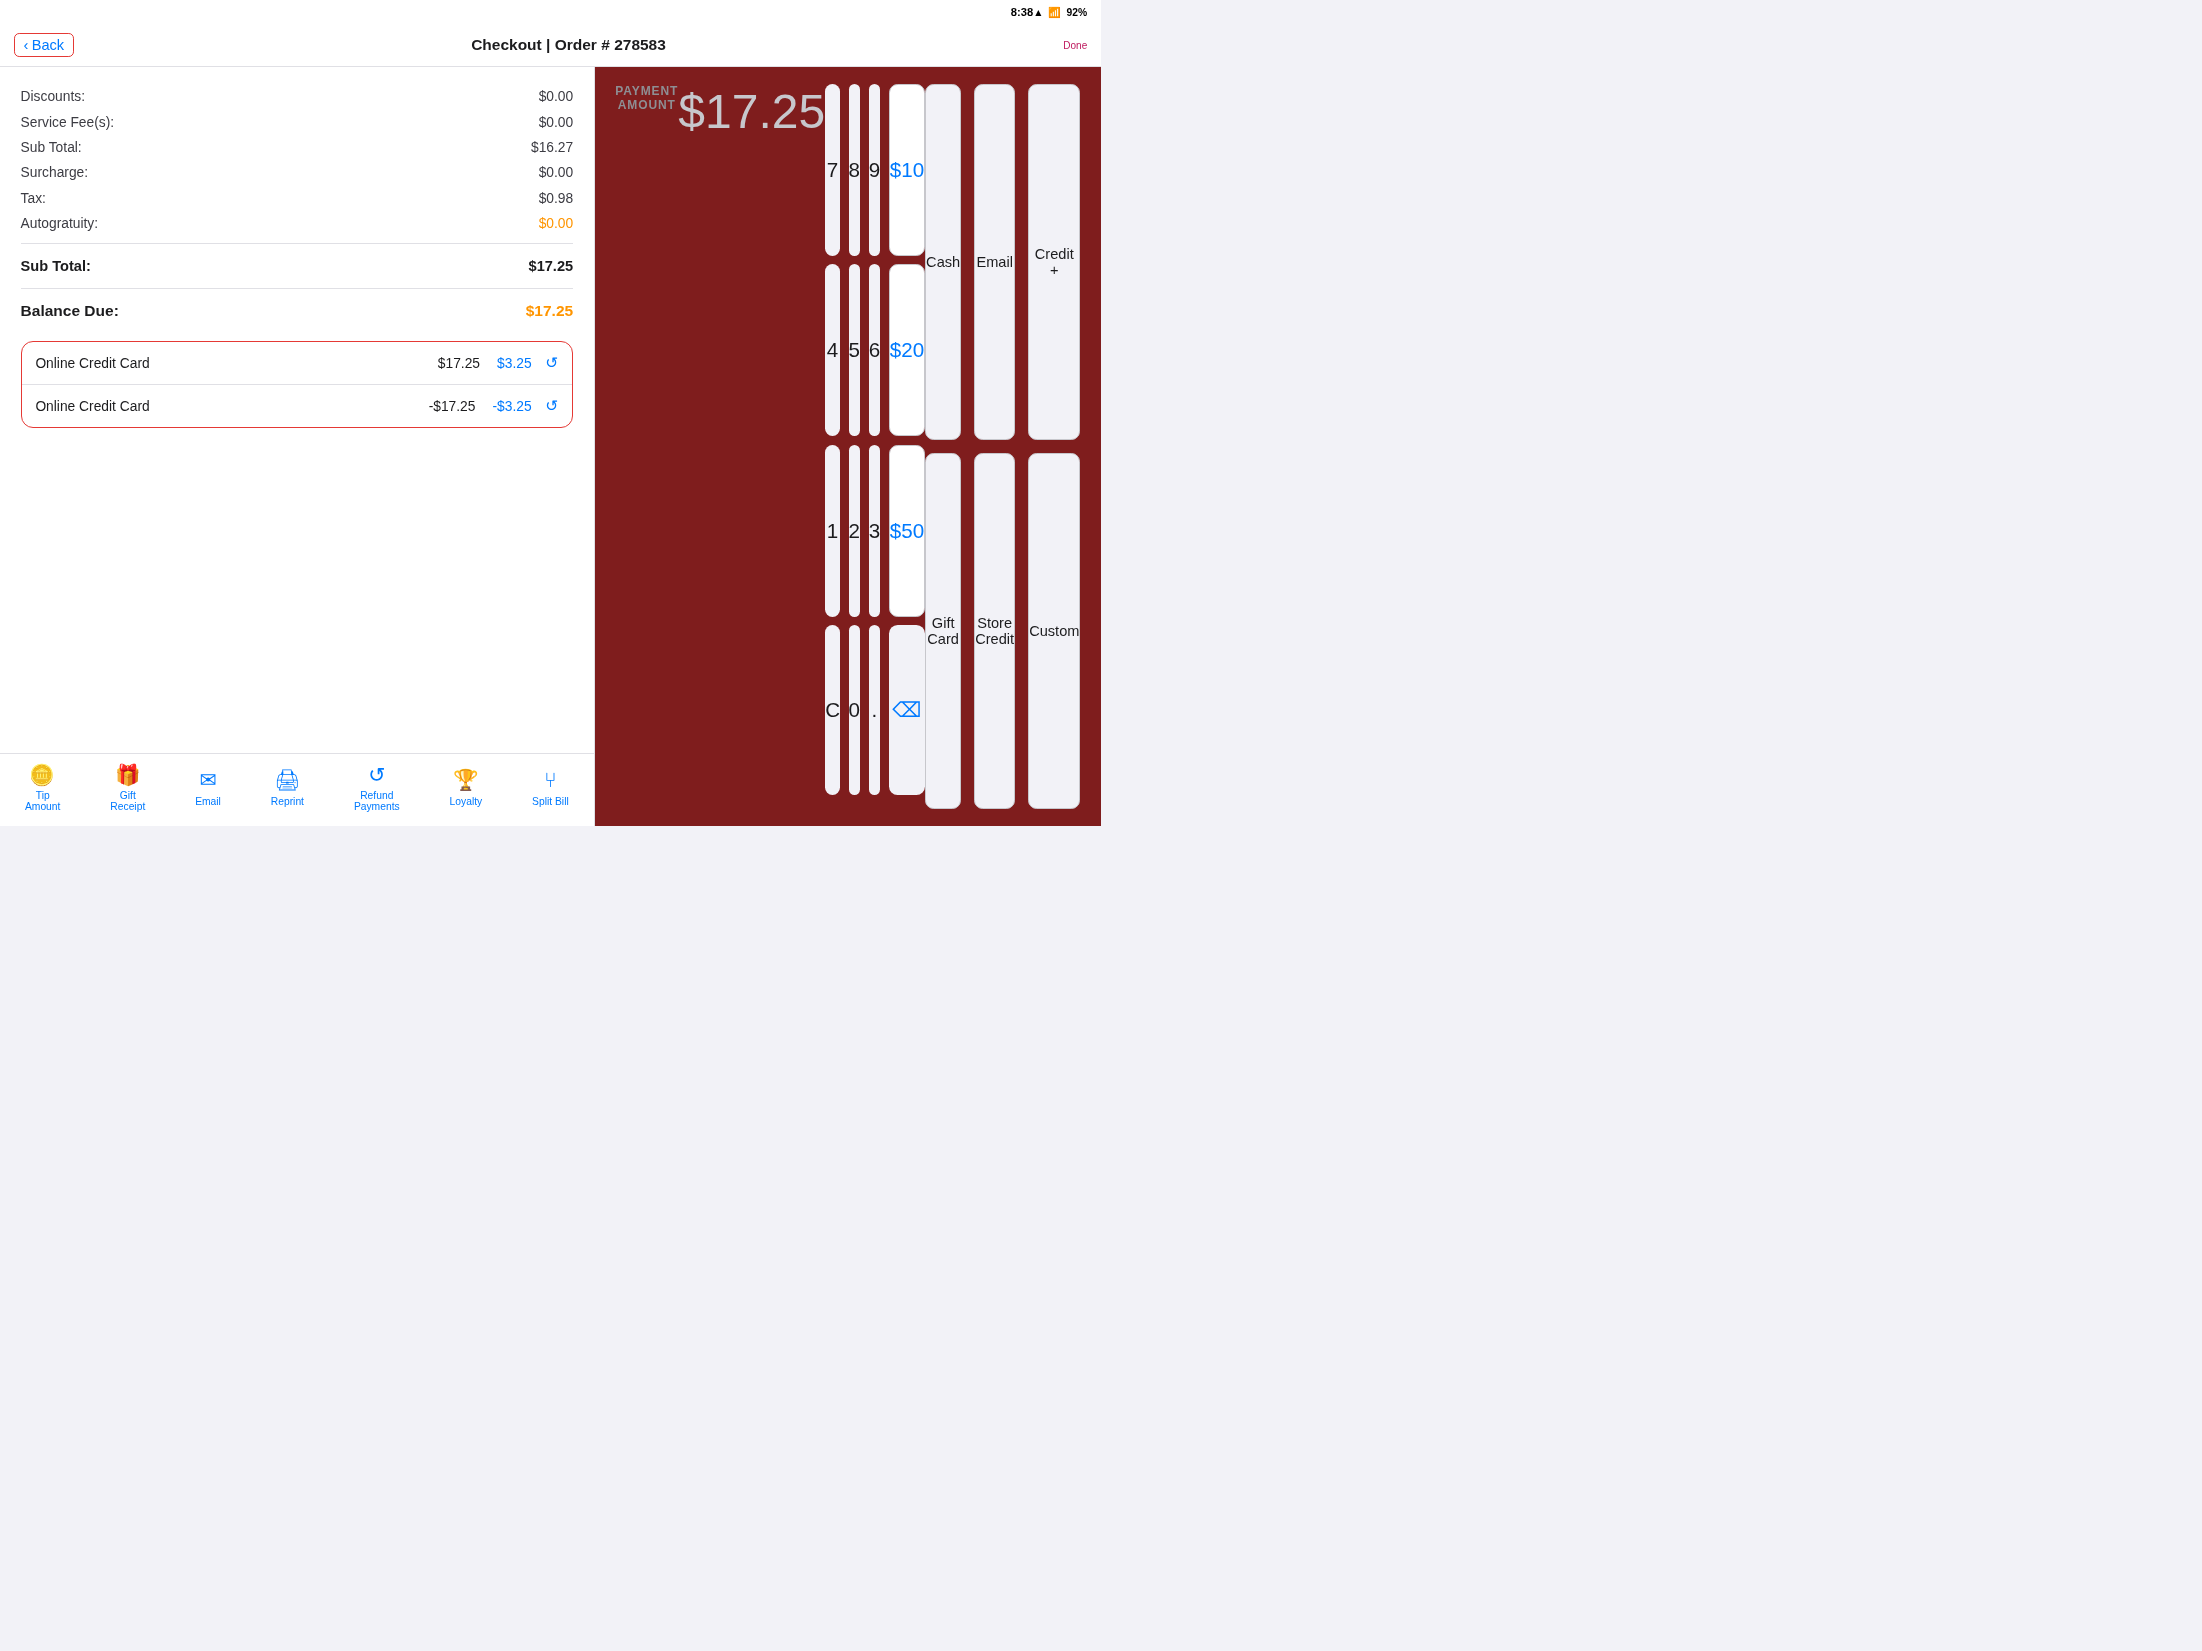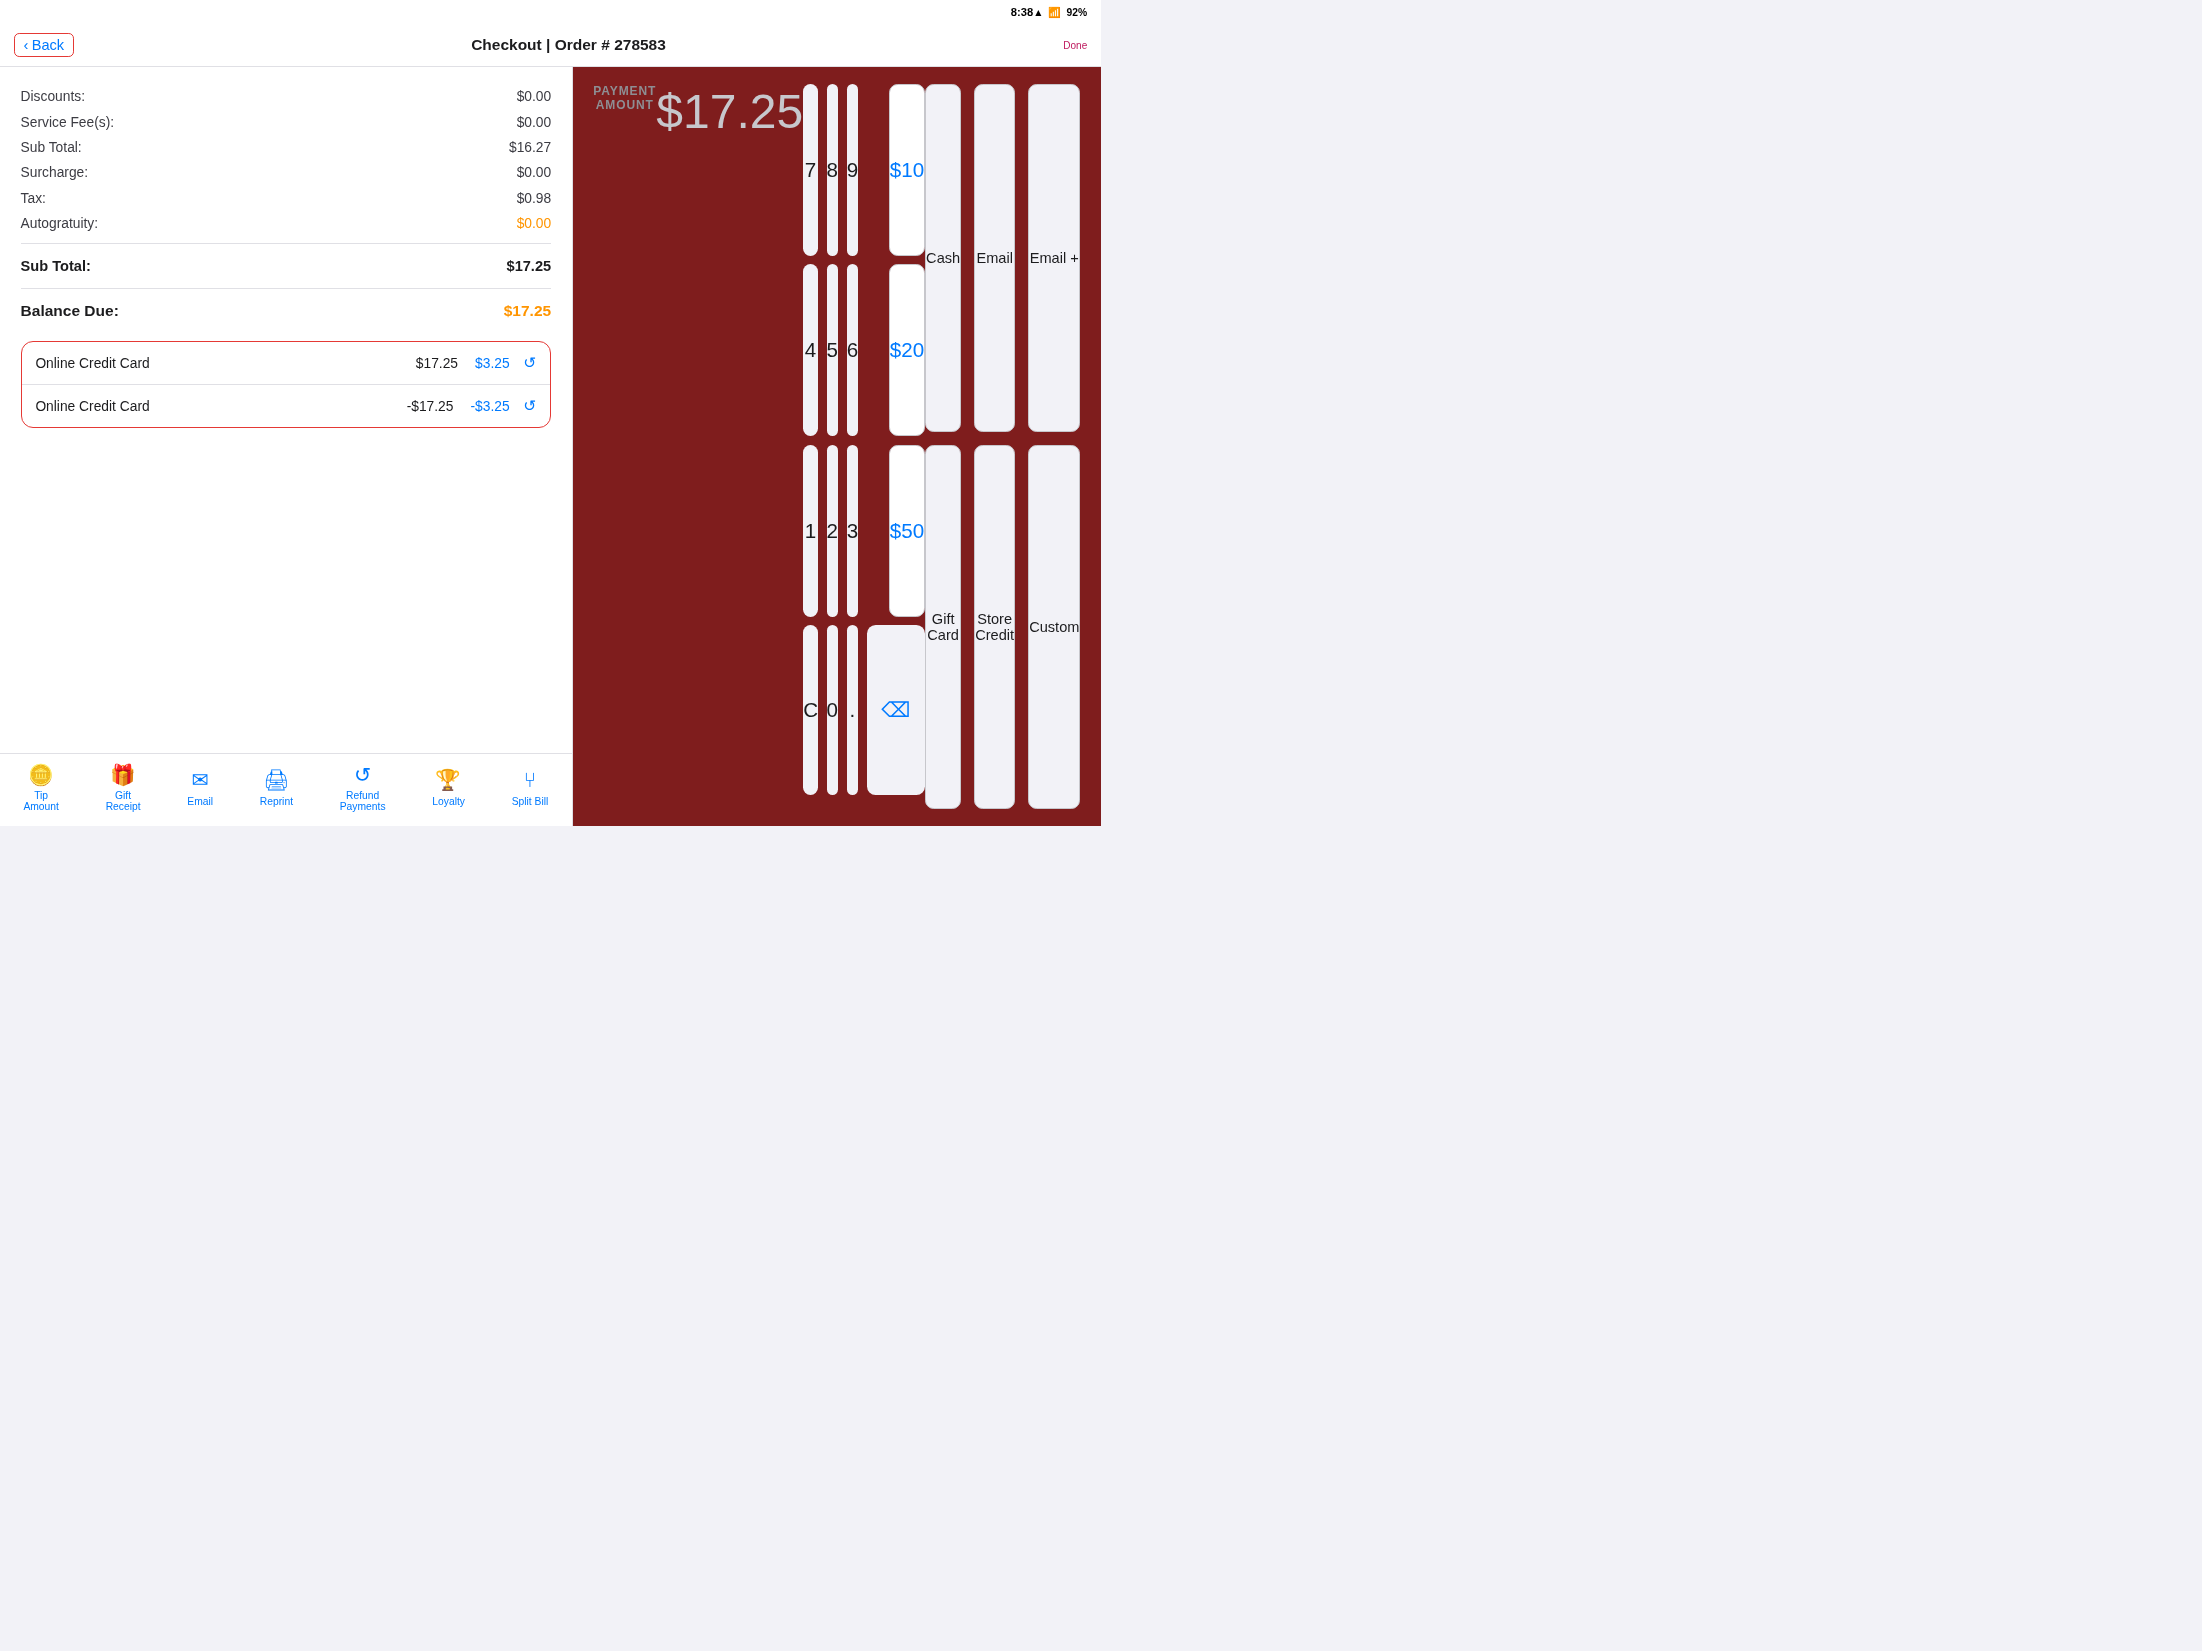--- a/index.html
+++ b/index.html
@@ -231,21 +231,20 @@
       padding: 15.5px 0;
       font-size: 20.6px;
       color: #1c1c1e;
       cursor: pointer;
       text-align: center;
     }
     .numpad-btn.blue-outline {
       color: #007aff;
       background: white;
       border: 0.9px solid #c7c7cc;
-      margin-left: 22px;
     }
 
     
     .payment-buttons {
       display: grid;
       grid-template-columns: repeat(3, 1fr);
       gap: 13px;
     }
     .pay-btn {
       background: #f2f2f7;
@@ -392,21 +391,21 @@
         <button class="numpad-btn blue-outline" style="color: rgb(0, 122, 255);">$50</button>
         <button class="numpad-btn">C</button>
         <button class="numpad-btn">0</button>
         <button class="numpad-btn">.</button>
         <button class="numpad-btn"><span style="color:#007aff;">⌫</span></button>
       </div>
 
     <div class="payment-buttons" id="payment-buttons-container">
     <button class="pay-btn">Cash</button>
         <button class="pay-btn">Email</button>
-        <button class="pay-btn">Email +</button>
+        <button class="pay-btn">Credit +</button>
         <button class="pay-btn">Gift Card</button>
         <button class="pay-btn">Store Credit</button>
         <button class="pay-btn">Custom</button>
       </div>
   </div>
 
 </div>
 
 
 </body></html>

